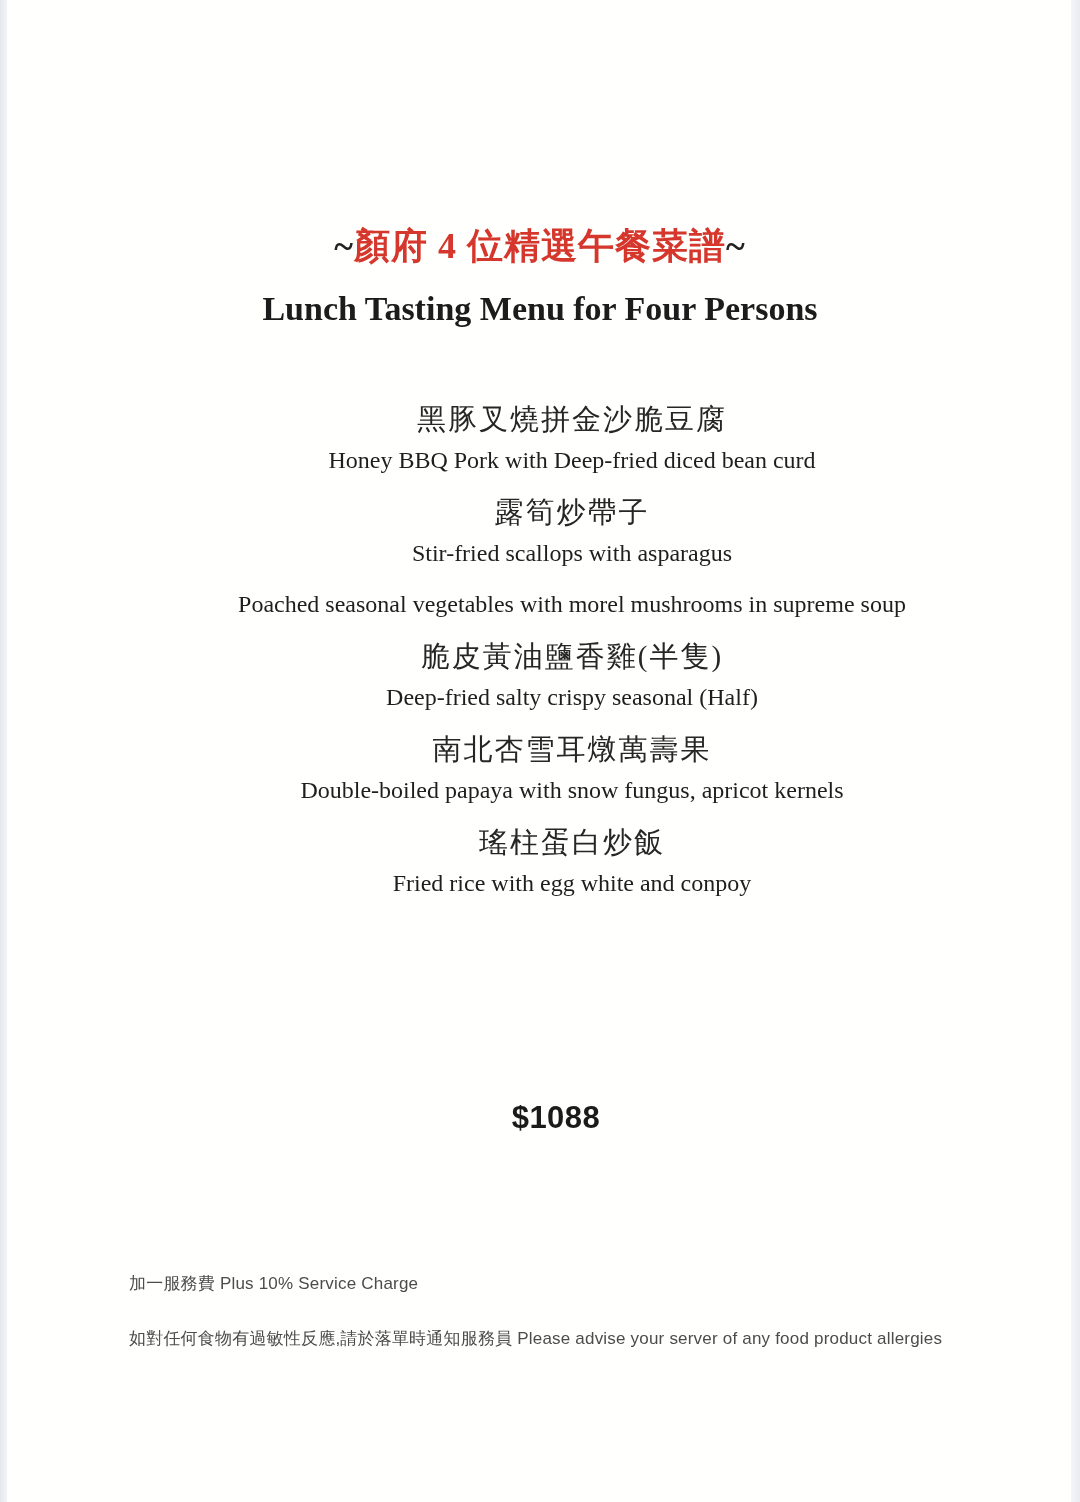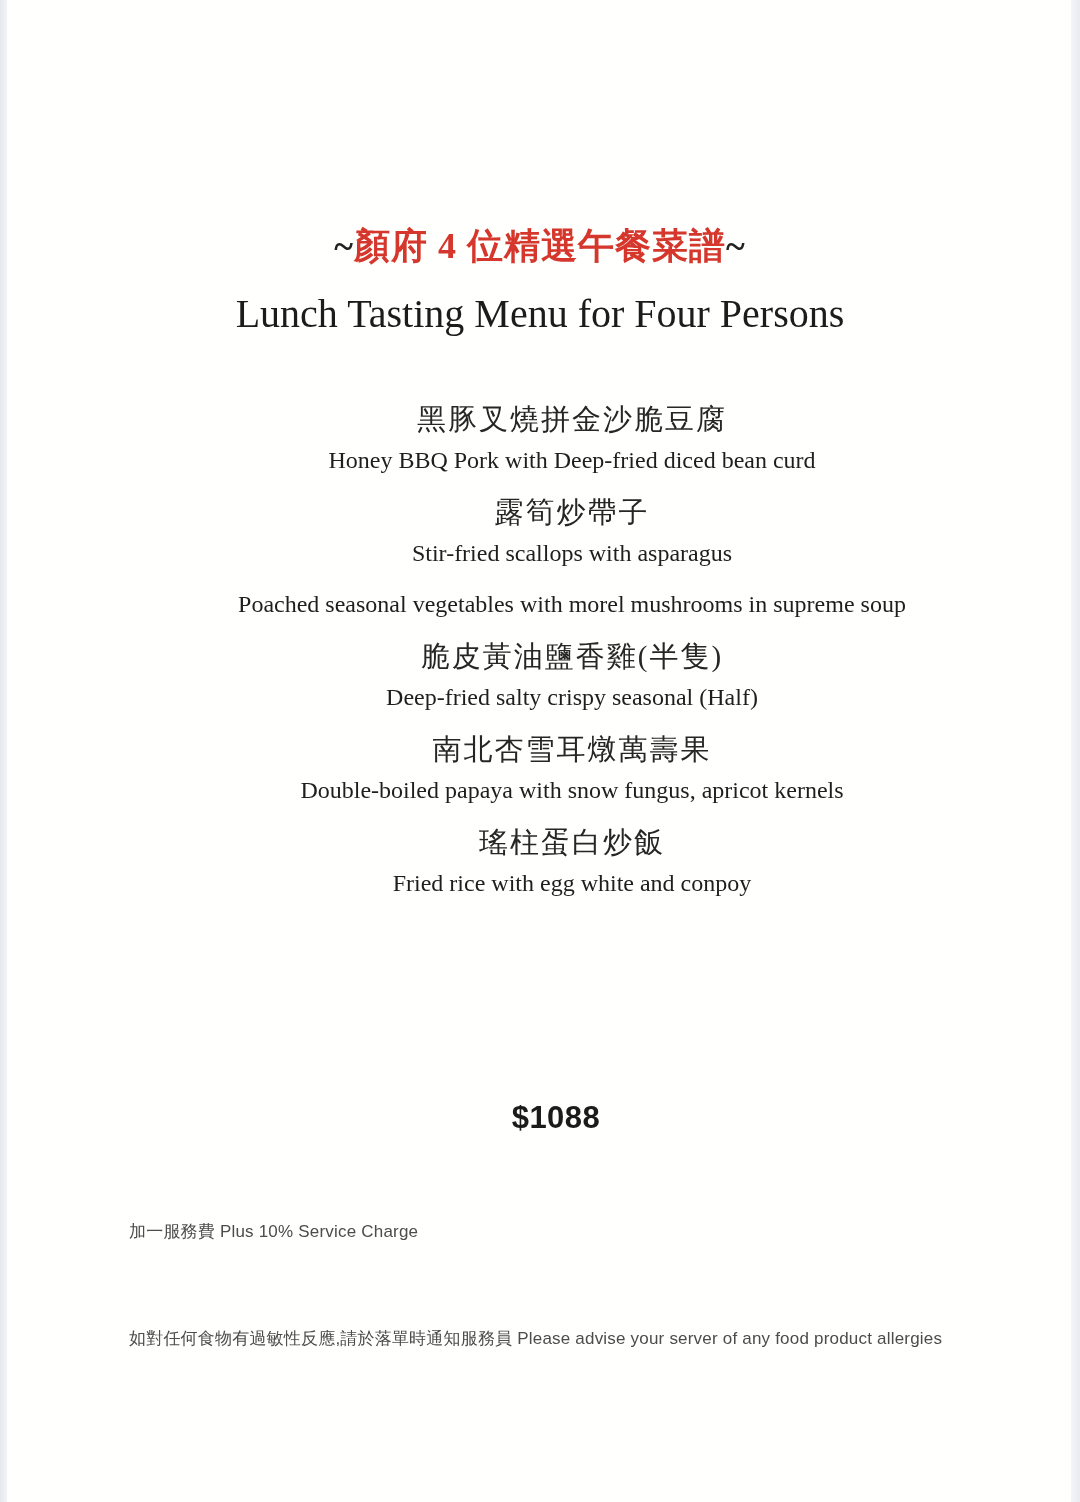--- a/index.html
+++ b/index.html
@@ -48,22 +48,22 @@
   }
   .title-zh .red {
     color: #d5372c;
     margin-top: 28px;
   }
   .title-en {
     position: absolute;
     top: 290px;
     left: 0;
     width: 100%;
-    font-size: 40px;
-    font-weight: 400;
+    font-size: 34px;
+    font-weight: 700;
     color: #1c1c1c;
   }
   .menu-list {
     position: absolute;
     top: 398px;
     left: 0;
     width: 100%;
     margin-left: 32px;
   }
   .menu-item {
@@ -96,21 +96,21 @@
   .footer-line {
     position: absolute;
     left: 129px;
     text-align: left;
     font-family: "Liberation Sans", sans-serif;
     font-size: 17px;
     font-weight: 400;
     color: #4c4c4c;
     letter-spacing: 0.2px;
   }
-  .footer-service { top: 1220px; text-align: right; }
+  .footer-service { top: 1272px; text-align: right; }
   .footer-allergy { top: 1315px; margin-top: 12px; }
 </style>
 </head>
 <body>
 
 <div class="edge-strip edge-left"></div>
 <div class="edge-strip edge-right"></div>
 
 <div class="content">
 

